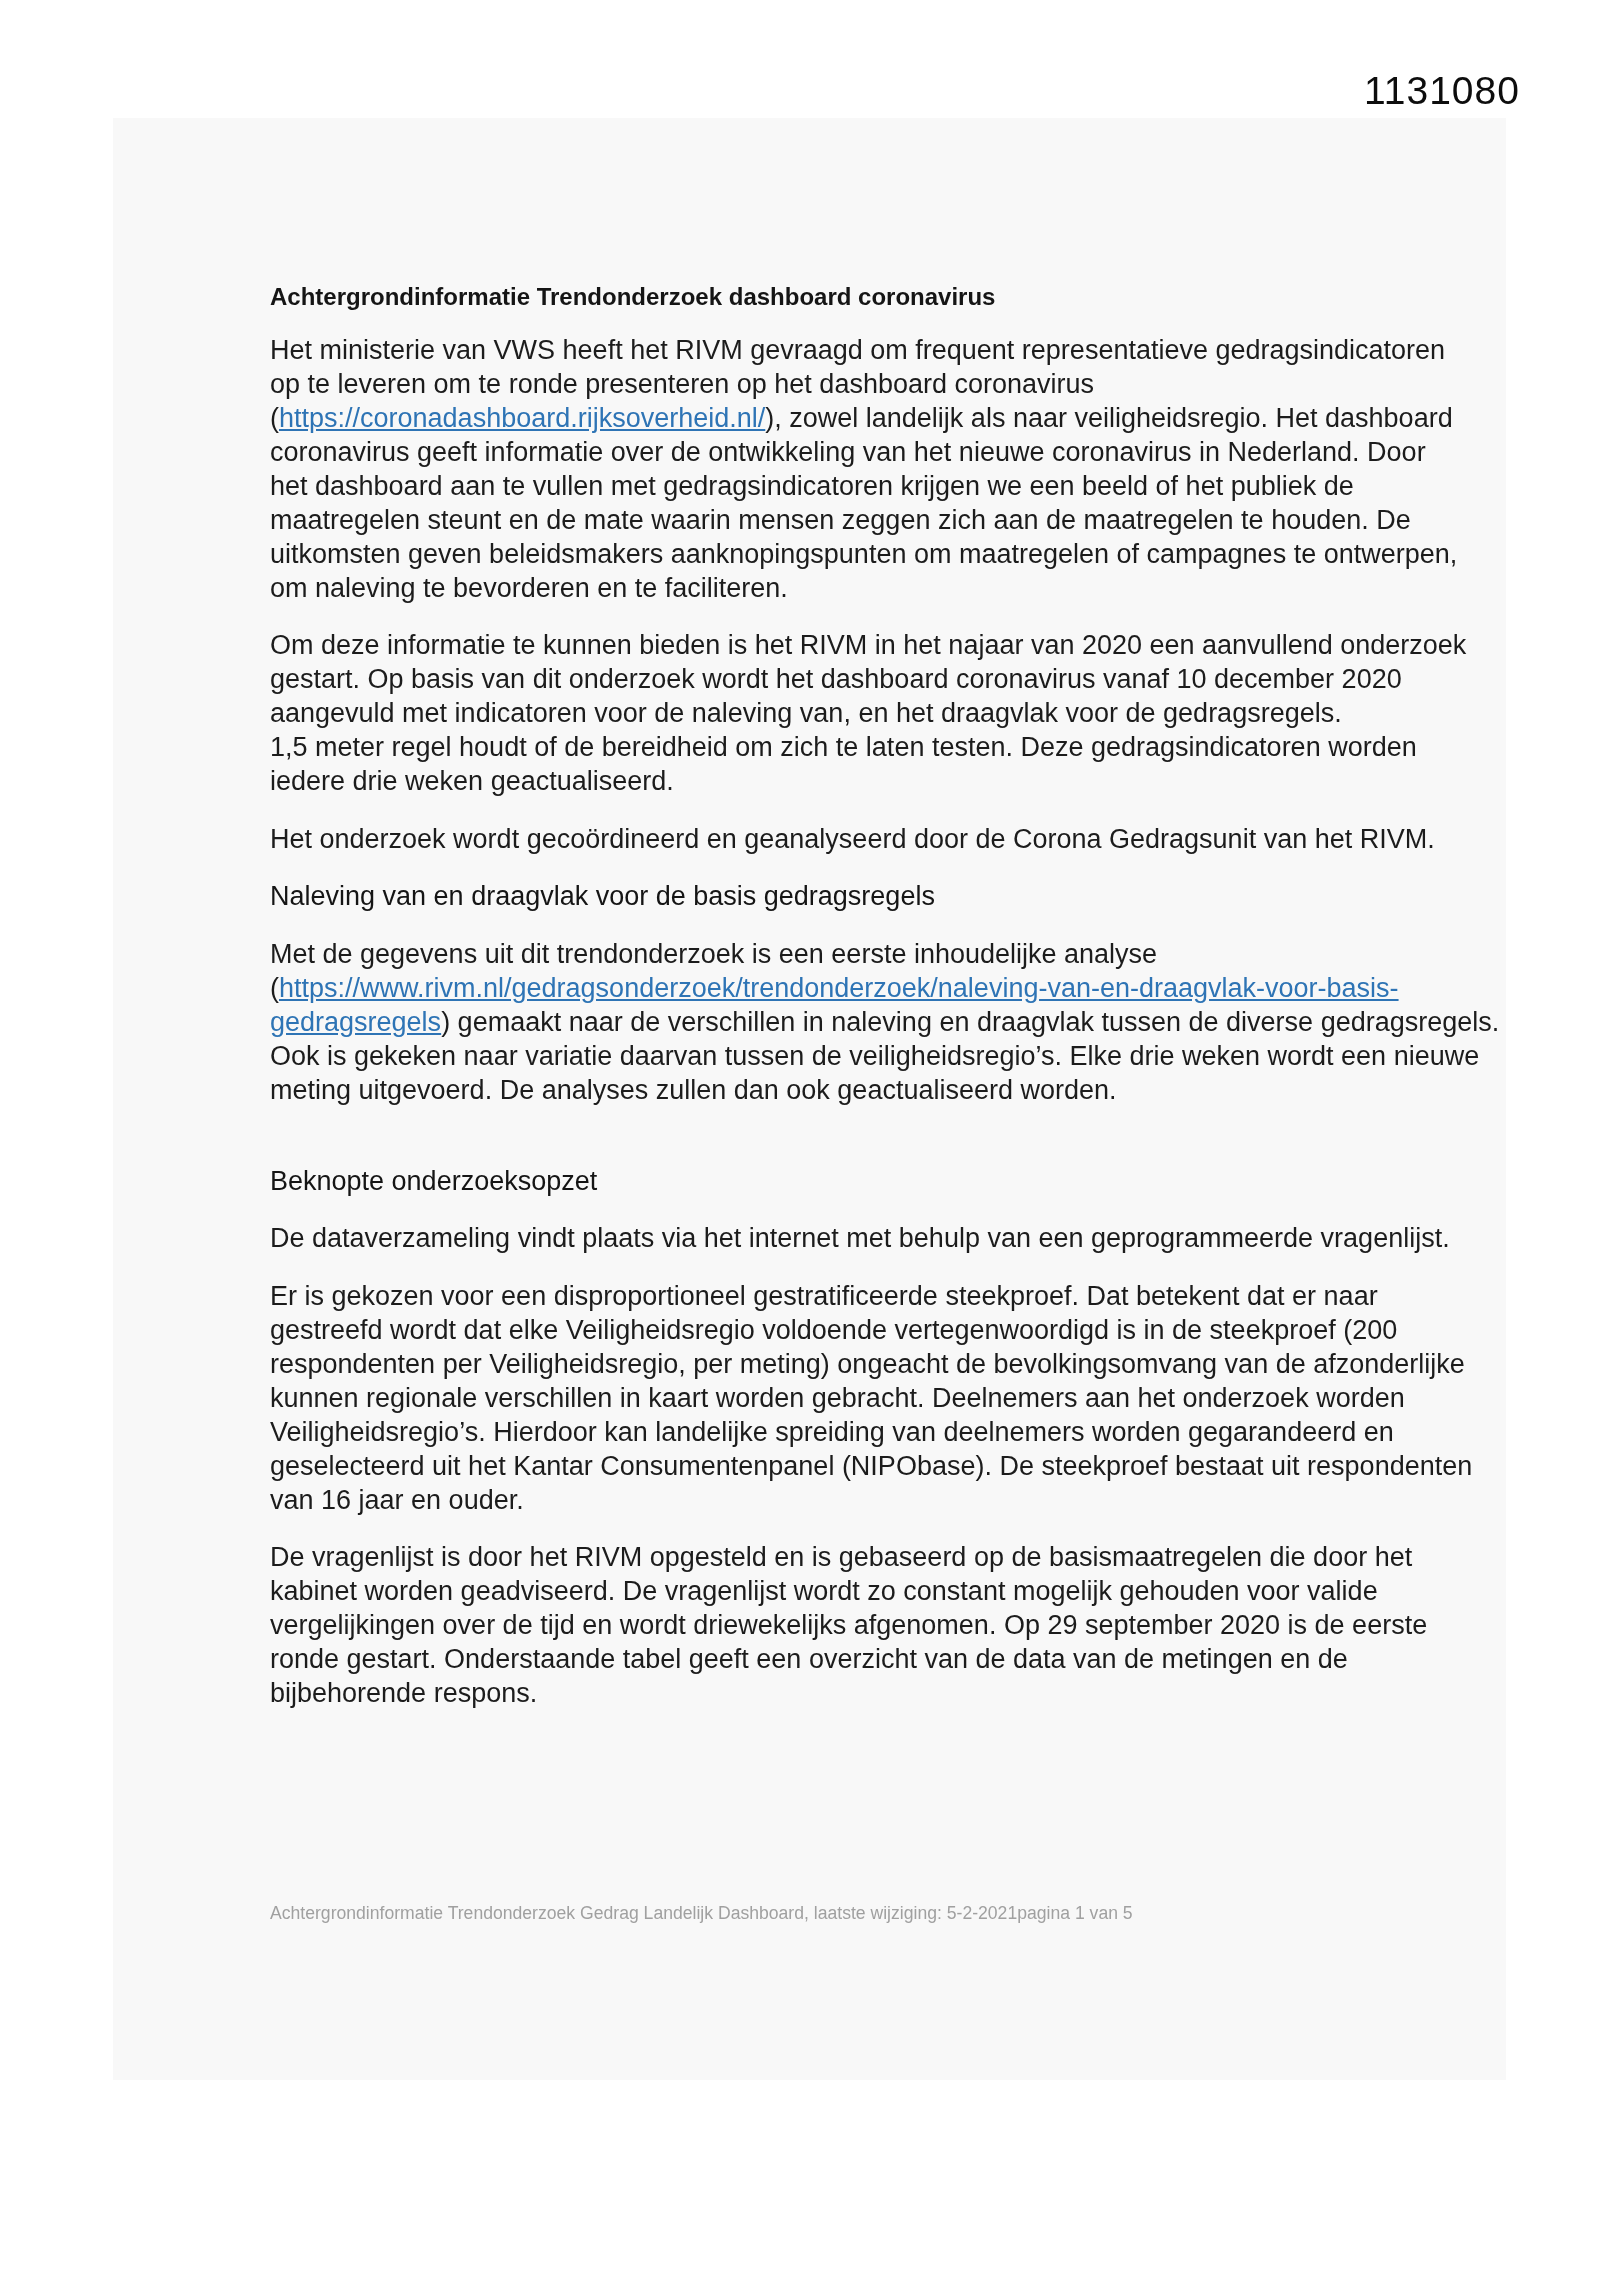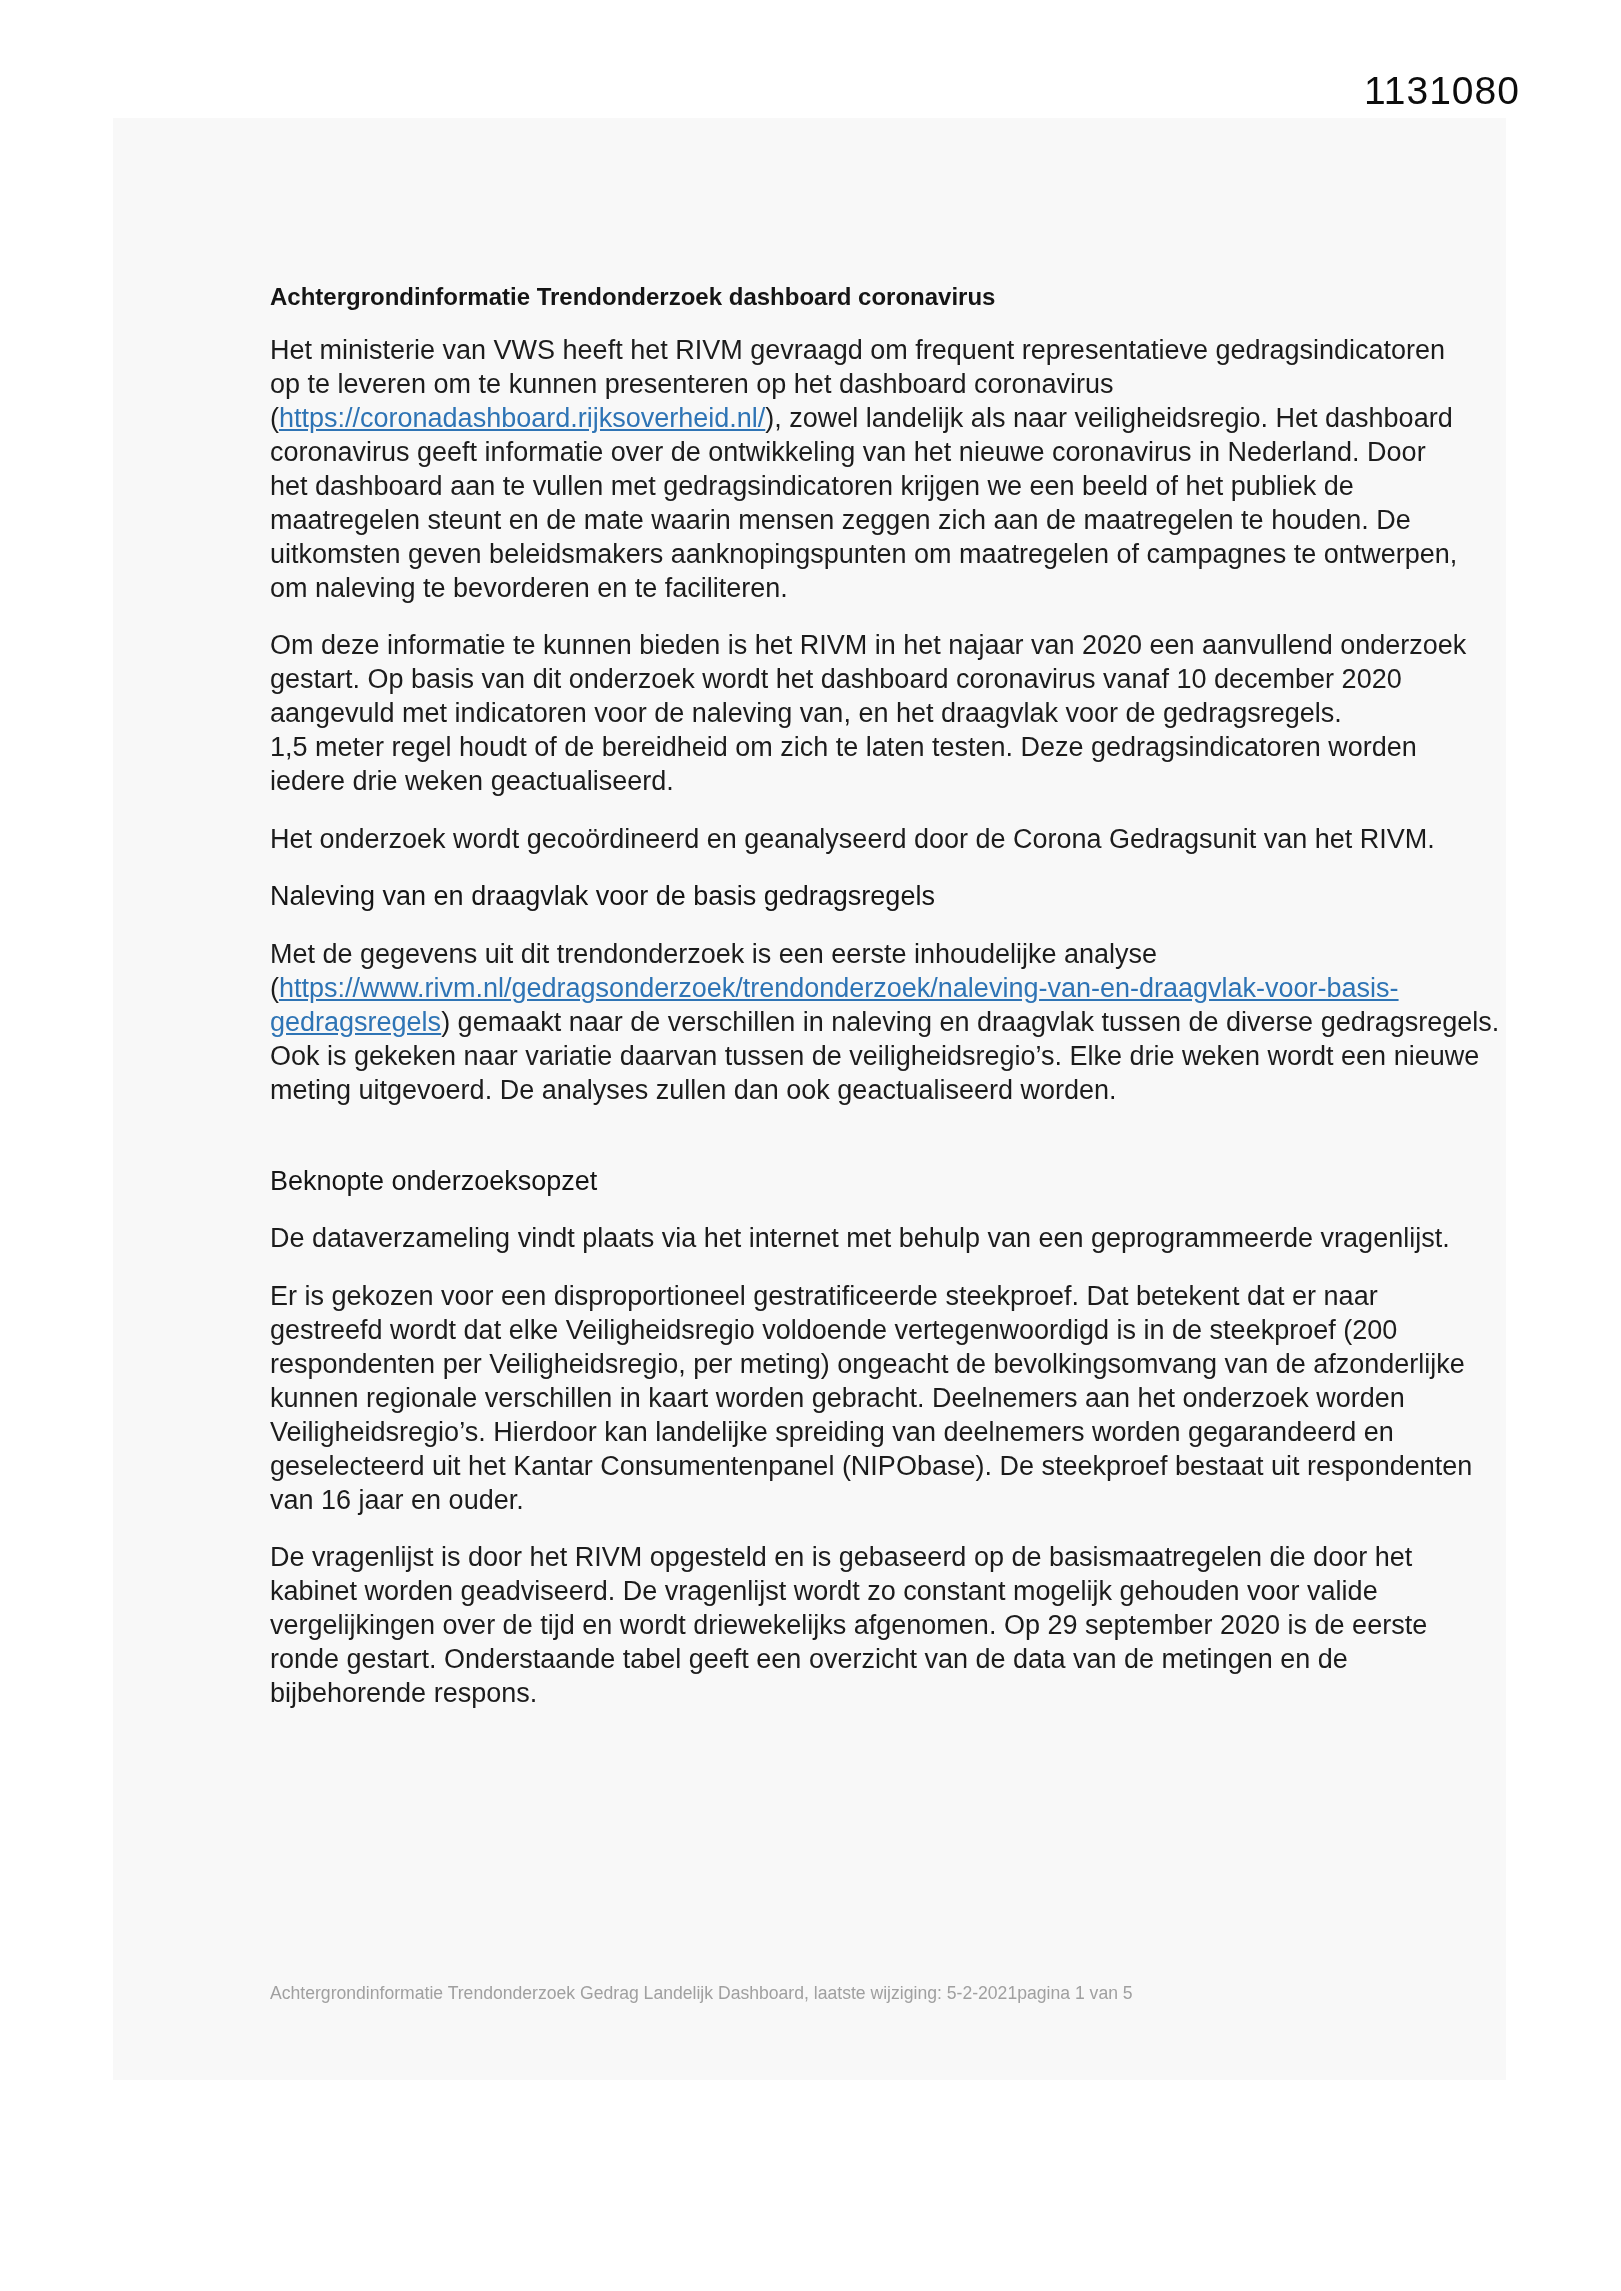--- a/index.html
+++ b/index.html
@@ -59,21 +59,21 @@
   }
   .block.extra-gap { margin-top: 57px; }
   .link, a.link {
     color: #2e74b5;
     text-decoration: underline;
     cursor: pointer;
   }
   .page-footer {
     position: absolute;
     left: 157px;
-    top: 1864px;
+    top: 1784px;
     font-size: 17.6px;
     line-height: 23.5px;
     color: #a0a0a0;
     white-space: nowrap;
     text-align: center;
   }
 </style>
 </head>
 <body>
 
@@ -82,21 +82,21 @@
   <div class="scan-number">1131080</div>
 
   <div class="doc-page">
 
     <div class="doc-content">
       <h1 class="doc-title">Achtergrondinformatie Trendonderzoek dashboard coronavirus</h1>
 
       <div id="doc-body">
           <div class="block paragraph">
             <div class="line"><span>Het ministerie van VWS heeft het RIVM gevraagd om frequent representatieve gedragsindicatoren</span></div>
-            <div class="line"><span>op te leveren om te kunnen presenteren op het dashboard coronavirus</span></div>
+            <div class="line"><span>op te leveren om te ronde presenteren op het dashboard coronavirus</span></div>
             <div class="line"><span>(</span><a class="link" href="#">https://coronadashboard.rijksoverheid.nl/</a><span>), zowel landelijk als naar veiligheidsregio. Het dashboard</span></div>
             <div class="line"><span>coronavirus geeft informatie over de ontwikkeling van het nieuwe coronavirus in Nederland. Door</span></div>
             <div class="line"><span>het dashboard aan te vullen met gedragsindicatoren krijgen we een beeld of het publiek de</span></div>
             <div class="line"><span>maatregelen steunt en de mate waarin mensen zeggen zich aan de maatregelen te houden. De</span></div>
             <div class="line"><span>uitkomsten geven beleidsmakers aanknopingspunten om maatregelen of campagnes te ontwerpen,</span></div>
             <div class="line"><span>om naleving te bevorderen en te faciliteren.</span></div>
           </div>
           <div class="block paragraph">
             <div class="line"><span>Om deze informatie te kunnen bieden is het RIVM in het najaar van 2020 een aanvullend onderzoek</span></div>
             <div class="line"><span>gestart. Op basis van dit onderzoek wordt het dashboard coronavirus vanaf 10 december 2020</span></div>

